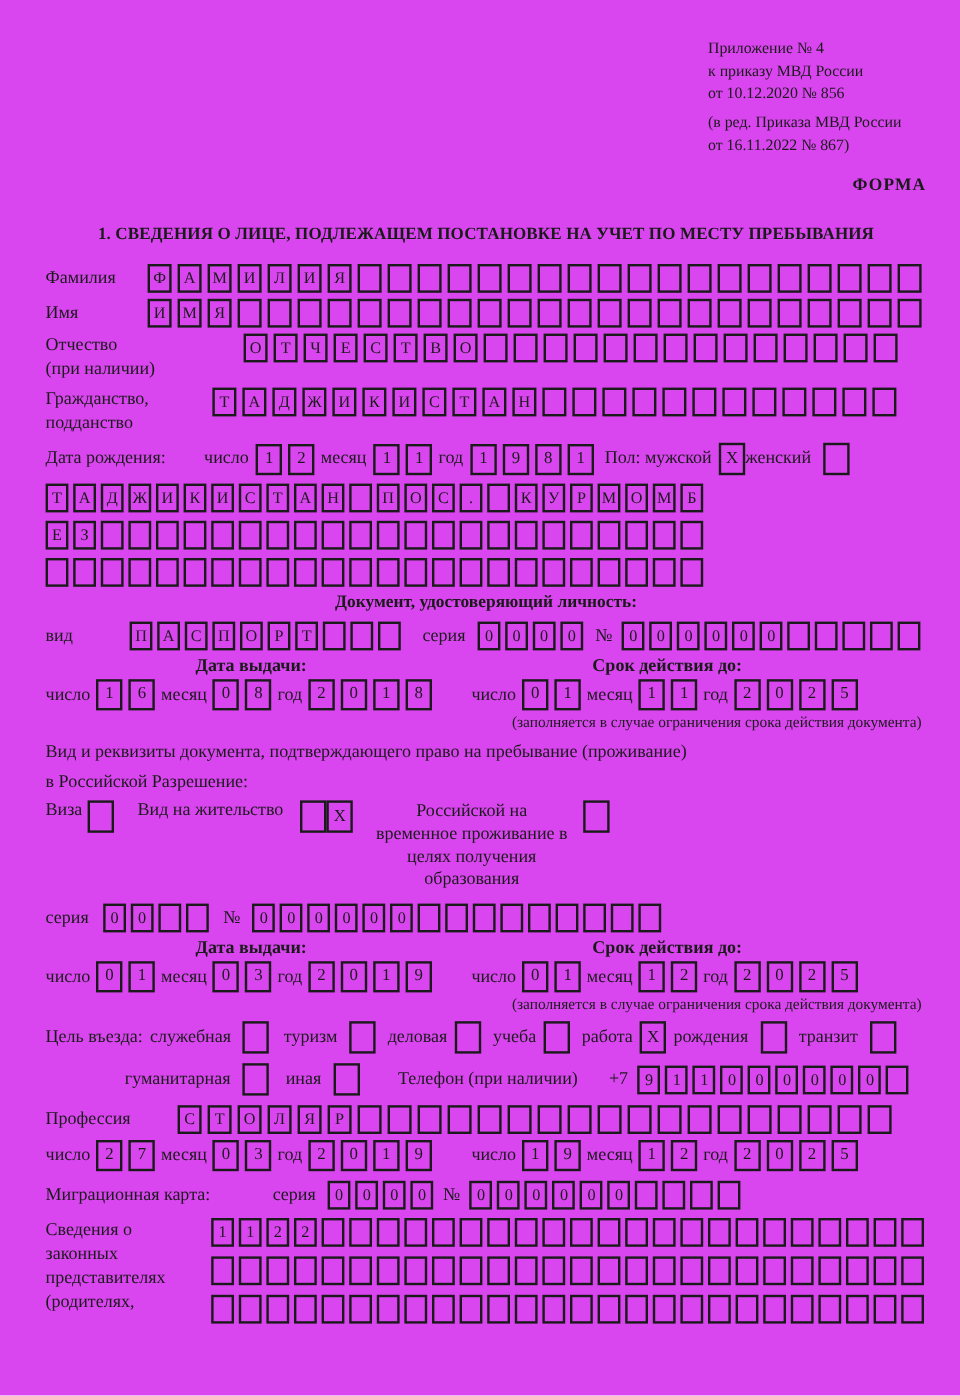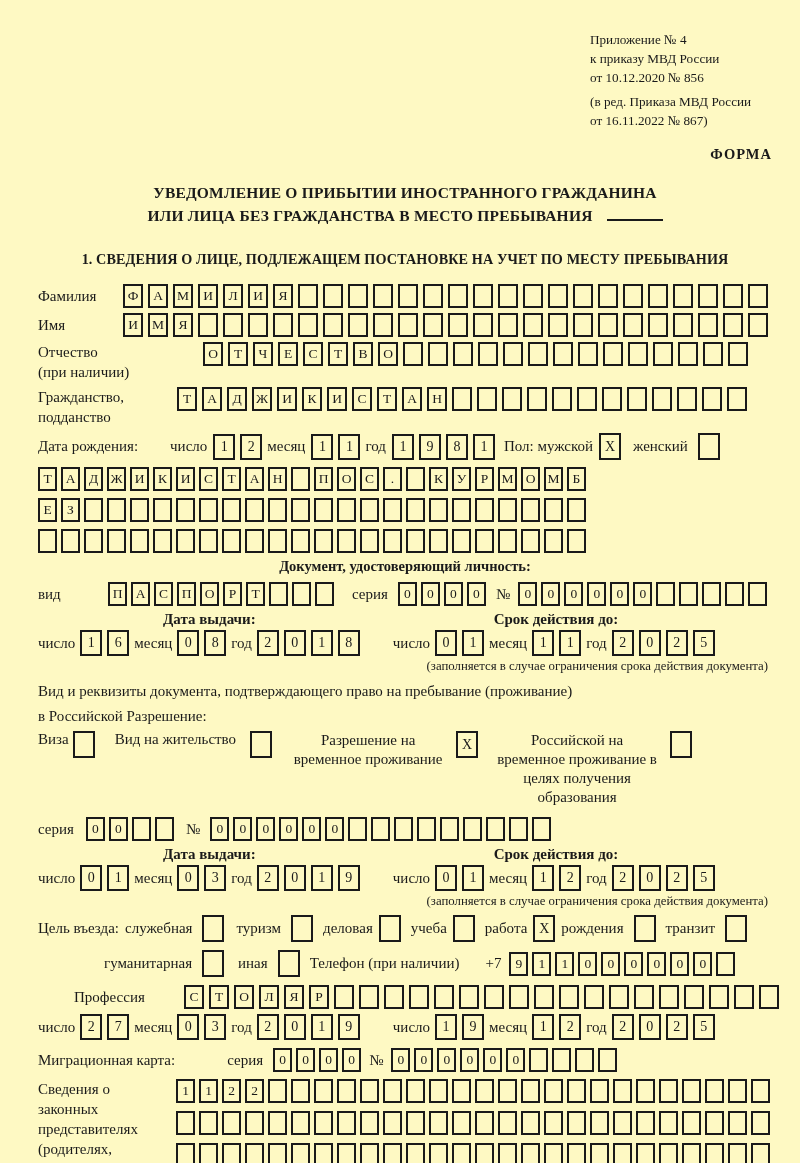--- a/index.html
+++ b/index.html
@@ -1,18 +1,18 @@
 <!DOCTYPE html>
 <html><head>
 <meta charset="utf-8">
 <style>
   html,body { margin:0; padding:0; background:#ffffff; }
   .page {
     width:800px; height:1163px; box-sizing:border-box; overflow:hidden;
-    background:#fef9c3; color:#1a1a1a; position:relative;
+    background:#d946ef; color:#1a1a1a; position:relative;
     font-family:"Liberation Serif","DejaVu Serif",serif; font-size:15px;
     padding:30px 28px 0 38px;
   }
   .annex { margin-left:552px; font-size:13.2px; line-height:19px; }
   .annex .gap { margin-top:5px; }
   .forma { text-align:right; font-weight:bold; font-size:14.5px; letter-spacing:1px; margin-top:16px; }
   .title { text-align:center; font-weight:bold; font-size:15.5px; line-height:23px; margin-top:18px; letter-spacing:0.2px; }
   .tline { display:inline-block; width:56px; border-bottom:2px solid #1a1a1a; margin-left:14px; vertical-align:baseline; }
   .sec { text-align:center; font-weight:bold; font-size:14.2px; margin-top:24px; letter-spacing:0.1px; }
   .body { margin-top:16px; }
@@ -65,24 +65,20 @@
   <div class="annex">
     <div>Приложение № 4</div>
     <div>к приказу МВД России</div>
     <div>от 10.12.2020 № 856</div>
     <div class="gap">(в ред. Приказа МВД России</div>
     <div>от 16.11.2022 № 867)</div>
   </div>
 
   <div class="forma">ФОРМА</div>
 
-  <div class="title">
-    <div>УВЕДОМЛЕНИЕ О ПРИБЫТИИ ИНОСТРАННОГО ГРАЖДАНИНА</div>
-    <div><span>ИЛИ ЛИЦА БЕЗ ГРАЖДАНСТВА В МЕСТО ПРЕБЫВАНИЯ</span><span class="tline"></span></div>
-  </div>
 
   <div class="sec">1. СВЕДЕНИЯ О ЛИЦЕ, ПОДЛЕЖАЩЕМ ПОСТАНОВКЕ НА УЧЕТ ПО МЕСТУ ПРЕБЫВАНИЯ</div>
 
   <div class="body">
 
     <div class="row">
       <span class="lbl w-surname">Фамилия</span>
       <span class="cells">
           <span class="cell">Ф</span>
           <span class="cell">А</span>
@@ -222,21 +218,21 @@
         </span>
       <span class="lbl m-r6">год</span>
       <span class="cells dt">
           <span class="cell">1</span>
           <span class="cell">9</span>
           <span class="cell">8</span>
           <span class="cell">1</span>
         </span>
       <span class="lbl m-r6" style="margin-left:4px;">Пол: мужской</span>
       <span class="cb">X</span>
-      <span class="lbl m-r10" style="margin-left:12px;">женский</span>
+      <span class="lbl m-r10" style="">женский</span>
       <span class="cb"></span>
     </div>
 
     <div class="row top" style="margin-top:7px;">
       <span>
         <span class="cells sm" style="margin-bottom:7px;">
             <span class="cell">Т</span>
             <span class="cell">А</span>
             <span class="cell">Д</span>
             <span class="cell">Ж</span>
@@ -399,21 +395,20 @@
     <span class="cap-r">(заполняется в случае ограничения срока действия документа)</span>
 
     <div class="para">Вид и реквизиты документа, подтверждающего право на пребывание (проживание)</div>
     <div class="para">в Российской Разрешение:</div>
 
     <div class="row top" style="margin-top:4px;">
       <span class="lbl" style="margin-right:4px;">Виза</span>
       <span class="cb"></span>
       <span class="lbl" style="margin:0 14px 0 20px;">Вид на жительство</span>
       <span class="cb"></span>
-      <span class="optwrap opt3w" style="margin:0 12px 0 20px;">Разрешение на временное проживание</span>
       <span class="cb">X</span>
       <span class="optwrap opt4w" style="margin:0 12px 0 18px;">Российской на временное проживание в целях получения образования</span>
       <span class="cb"></span>
     </div>
 
     <div class="row" style="margin-top:10px;">
       <span class="lbl" style="margin-right:12px;">серия</span>
       <span class="cells sm">
           <span class="cell">0</span>
           <span class="cell">0</span>
@@ -499,37 +494,37 @@
       <span class="cb"></span>
       <span class="lbl m-r10" style="margin-left:10px;">транзит</span>
       <span class="cb"></span>
     </div>
 
     <div class="row" style="margin-top:8px;">
       <span class="lbl m-r10" style="margin-left:66px;">гуманитарная</span>
       <span class="cb"></span>
       <span class="lbl m-r10" style="margin-left:14px;">иная</span>
       <span class="cb"></span>
-      <span class="lbl" style="margin-left:10px;">Телефон (при наличии)</span>
+      <span class="lbl" style="margin-left:32px;">Телефон (при наличии)</span>
       <span class="lbl" style="margin:0 8px 0 26px;">+7</span>
       <span class="cells sm">
           <span class="cell">9</span>
           <span class="cell">1</span>
           <span class="cell">1</span>
           <span class="cell">0</span>
           <span class="cell">0</span>
           <span class="cell">0</span>
           <span class="cell">0</span>
           <span class="cell">0</span>
           <span class="cell">0</span>
           <span class="cell"></span>
         </span>
     </div>
 
-    <div class="row" style="margin-top:8px;margin-left:36px;">
+    <div class="row" style="margin-top:8px;">
       <span class="lbl" style="width:110px;">Профессия</span>
       <span class="cells">
           <span class="cell">С</span>
           <span class="cell">Т</span>
           <span class="cell">О</span>
           <span class="cell">Л</span>
           <span class="cell">Я</span>
           <span class="cell">Р</span>
           <span class="cell"></span>
           <span class="cell"></span>

